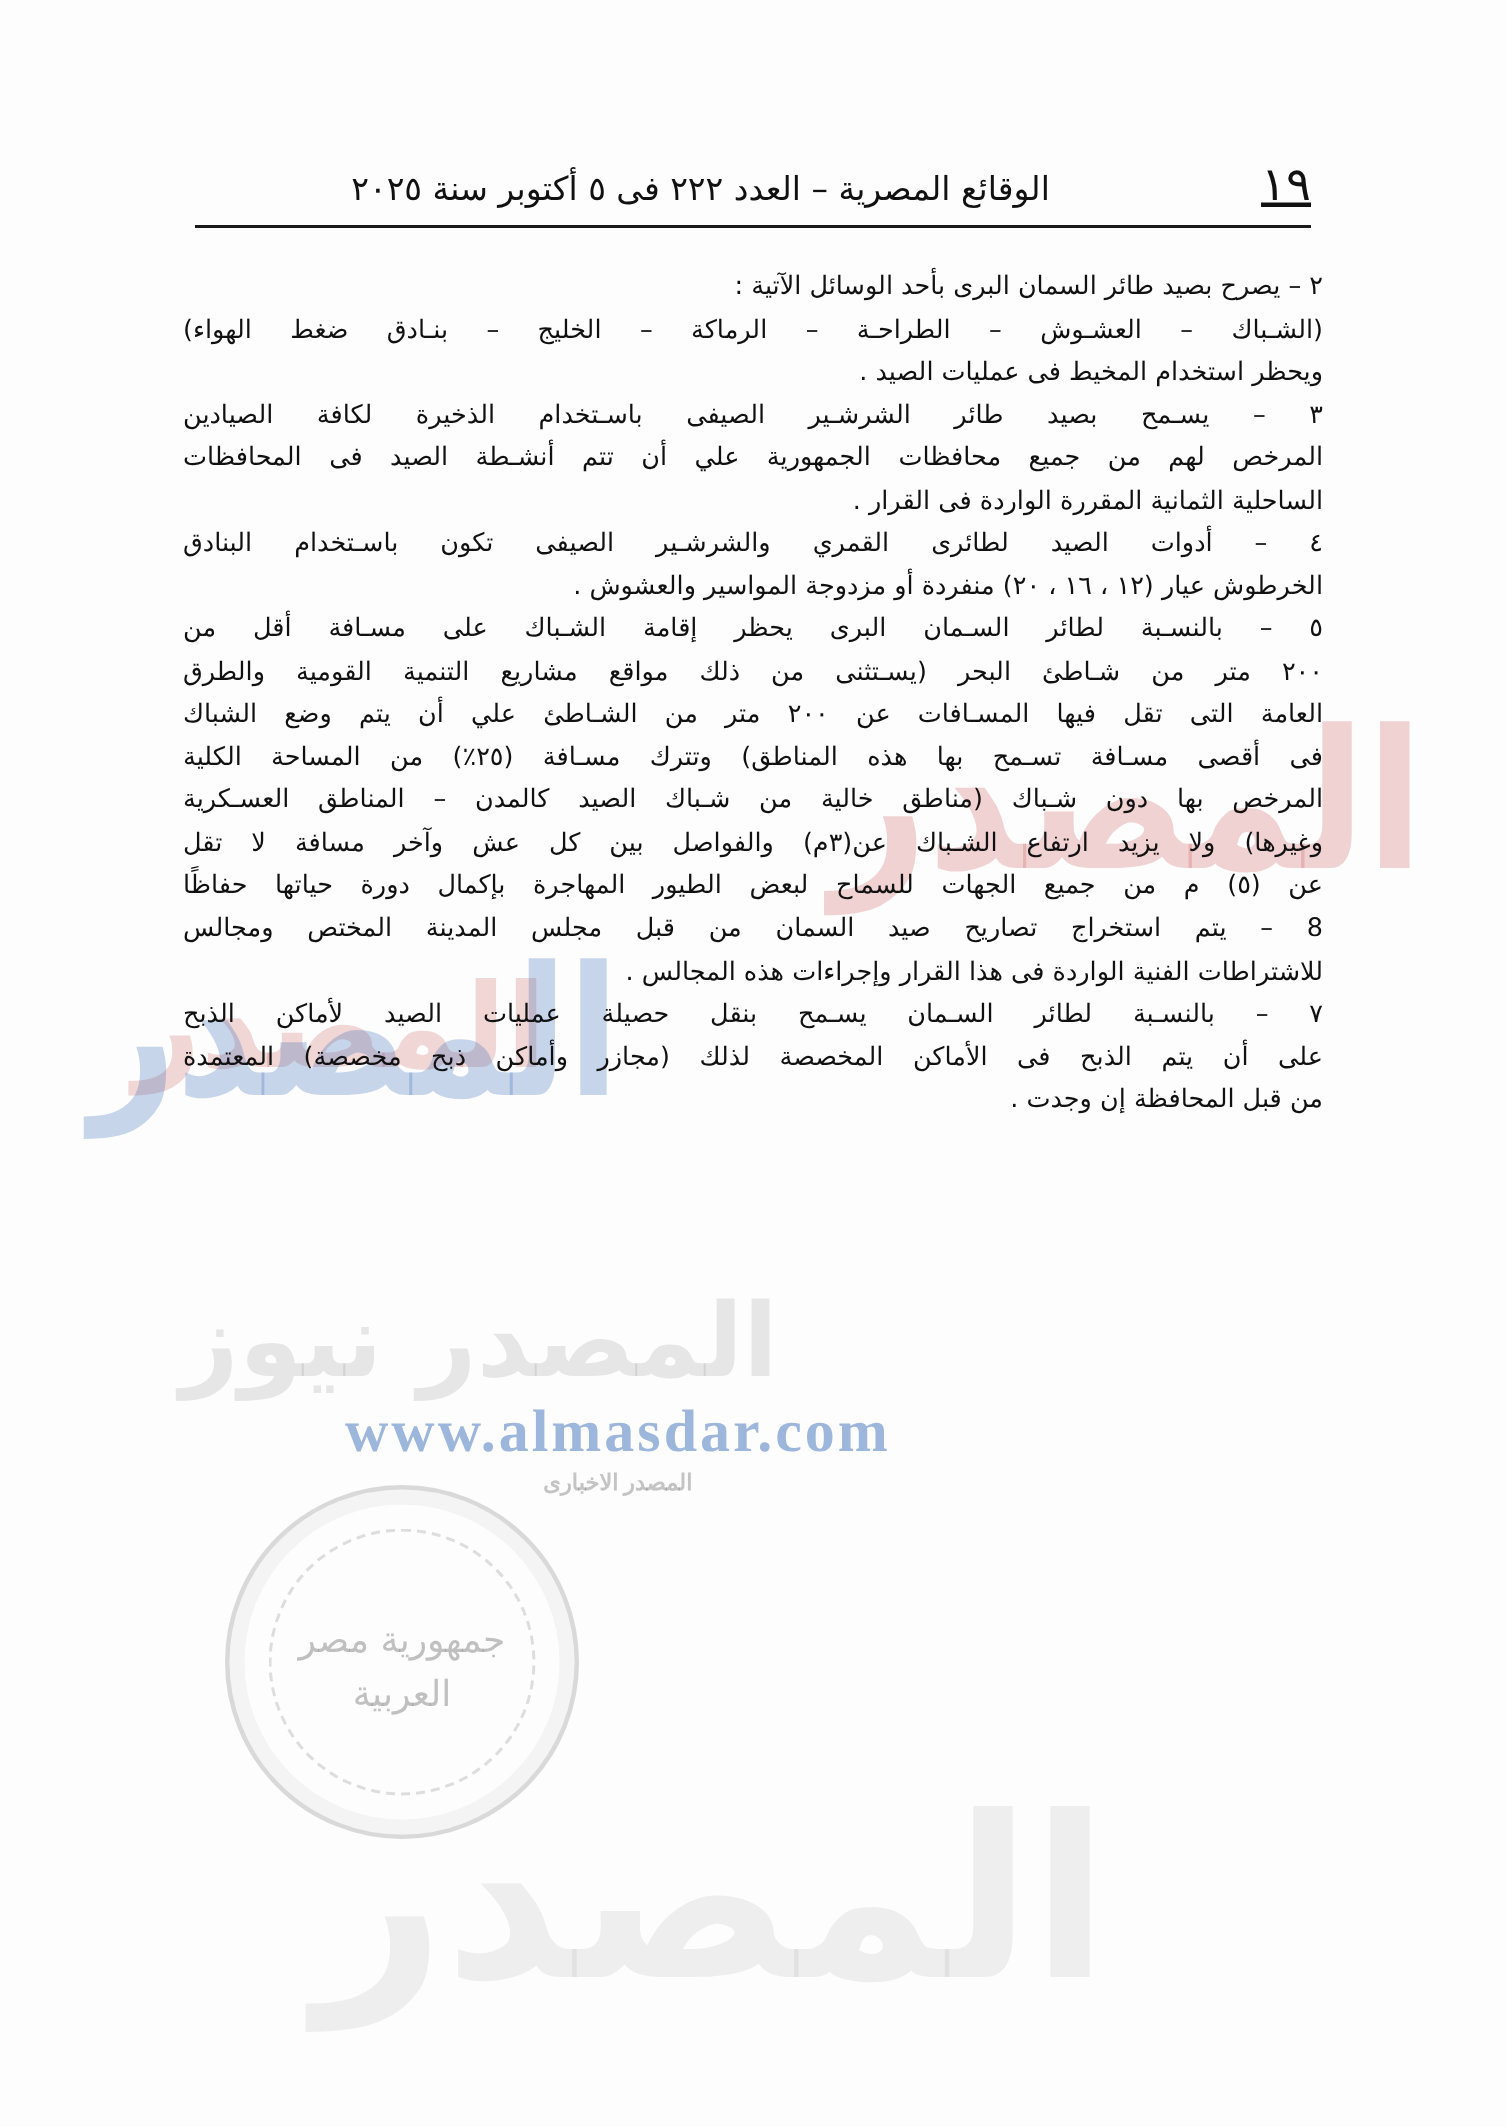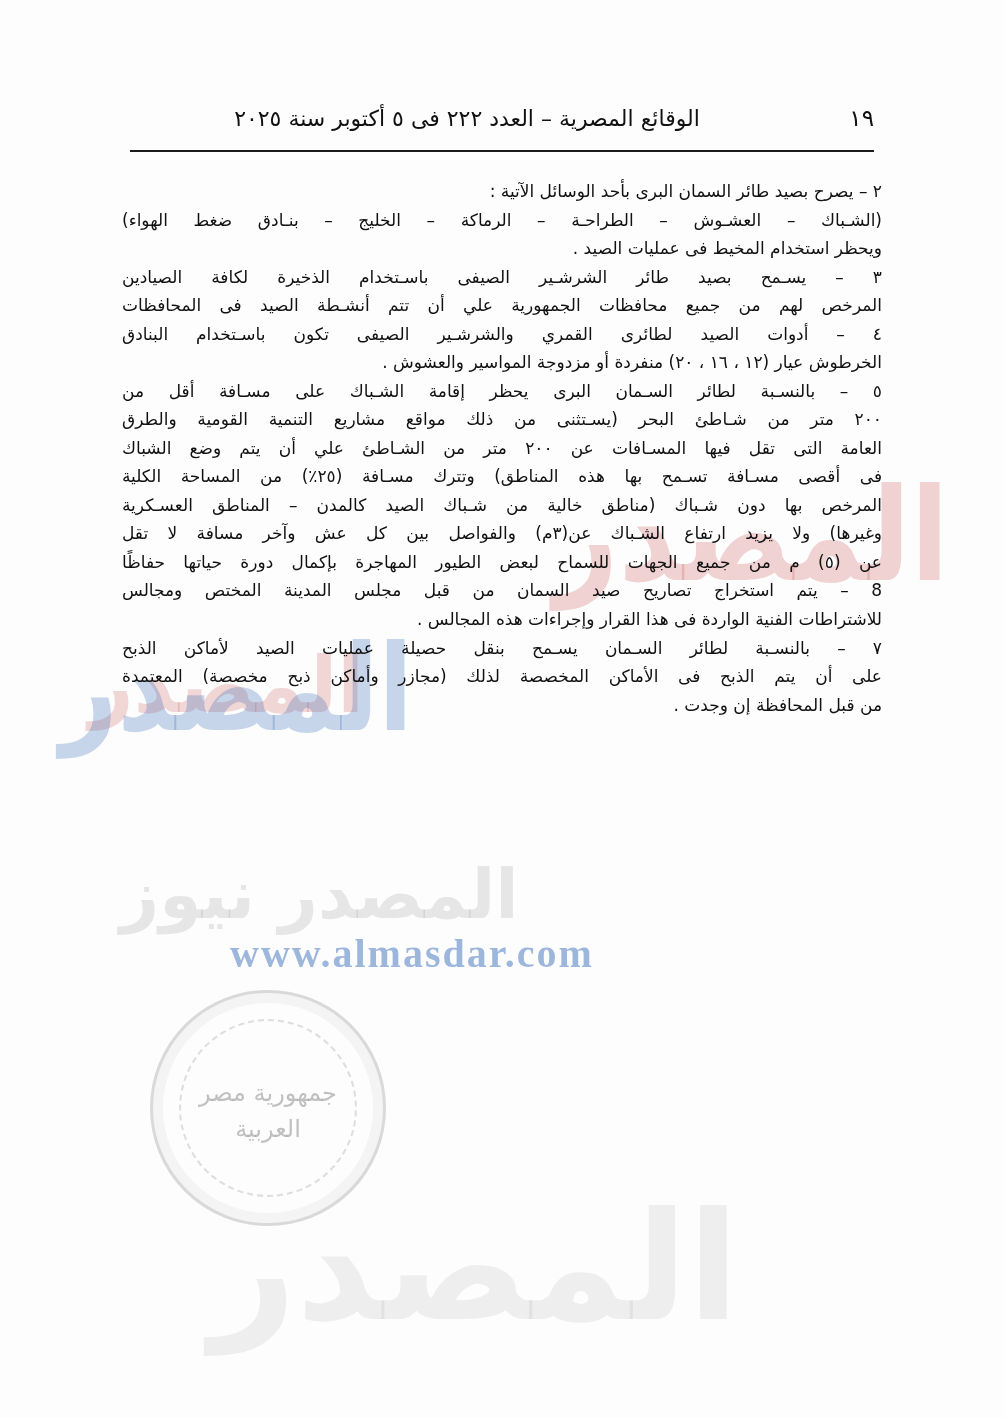--- a/index.html
+++ b/index.html
@@ -137,21 +137,22 @@
     font-size: 22px;
   }
   .header-title {
     flex: 1;
     text-align: center;
     white-space: nowrap;
   }
   .header-page {
     width: 70px;
     text-align: right;
-    font-size: 23px;
+    font-size: 31px;
+    text-decoration: underline;
   }
   .rule {
     position: absolute;
     top: 150px;
     right: 130px;
     width: 744px;
     border-top: 2px solid #1a1a1a;
   }
 
   .body-text {
@@ -189,20 +190,21 @@
 
 <div class="page">
 
   <div class="wm-layer">
     <div class="wm-arabic-big">المصدر</div>
     <div class="wm-arabic-big2">المصدر</div>
     <div class="wm-blue-left">المصدر</div>
     <div class="wm-ghost-text">المصدر نيوز</div>
     <div class="wm-url">
       <span>www.almasdar.com</span>
+      <span class="sub">المصدر الاخبارى</span>
     </div>
     <div class="wm-seal"></div>
     <div class="wm-seal-text">جمهورية مصر العربية</div>
     <div class="wm-big-diag">المصدر</div>
   </div>
 
   <div class="content">
 
     <div class="header-row">
       <div class="header-page">١٩</div>
@@ -214,20 +216,21 @@
 
       <div class="clause">
         <p class="first-line">٢ – يصرح بصيد طائر السمان البرى بأحد الوسائل الآتية :</p>
         <p class="just">(الشـباك – العشـوش – الطراحـة – الرماكة – الخليج – بنـادق ضغط الهواء)</p>
         <p class="end-left">ويحظر استخدام المخيط فى عمليات الصيد .</p>
       </div>
 
       <div class="clause">
         <p class="just">٣ – يسـمح بصيد طائر الشرشـير الصيفى باسـتخدام الذخيرة لكافة الصيادين</p>
         <p class="just">المرخص لهم من جميع محافظات الجمهورية علي أن تتم أنشـطة الصيد فى المحافظات</p>
+        <p class="end-right">الساحلية الثمانية المقررة الواردة فى القرار .</p>
       </div>
 
       <div class="clause">
         <p class="just">٤ – أدوات الصيد لطائرى القمري والشرشـير الصيفى تكون باسـتخدام البنادق</p>
         <p class="end-right">الخرطوش عيار (١٢ ، ١٦ ، ٢٠) منفردة أو مزدوجة المواسير والعشوش .</p>
       </div>
 
       <div class="clause">
         <p class="just">٥ – بالنسـبة لطائر السـمان البرى يحظر إقامة الشـباك على مسـافة أقل من</p>
         <p class="just">٢٠٠ متر من شـاطئ البحر (يسـتثنى من ذلك مواقع مشاريع التنمية القومية والطرق</p>

